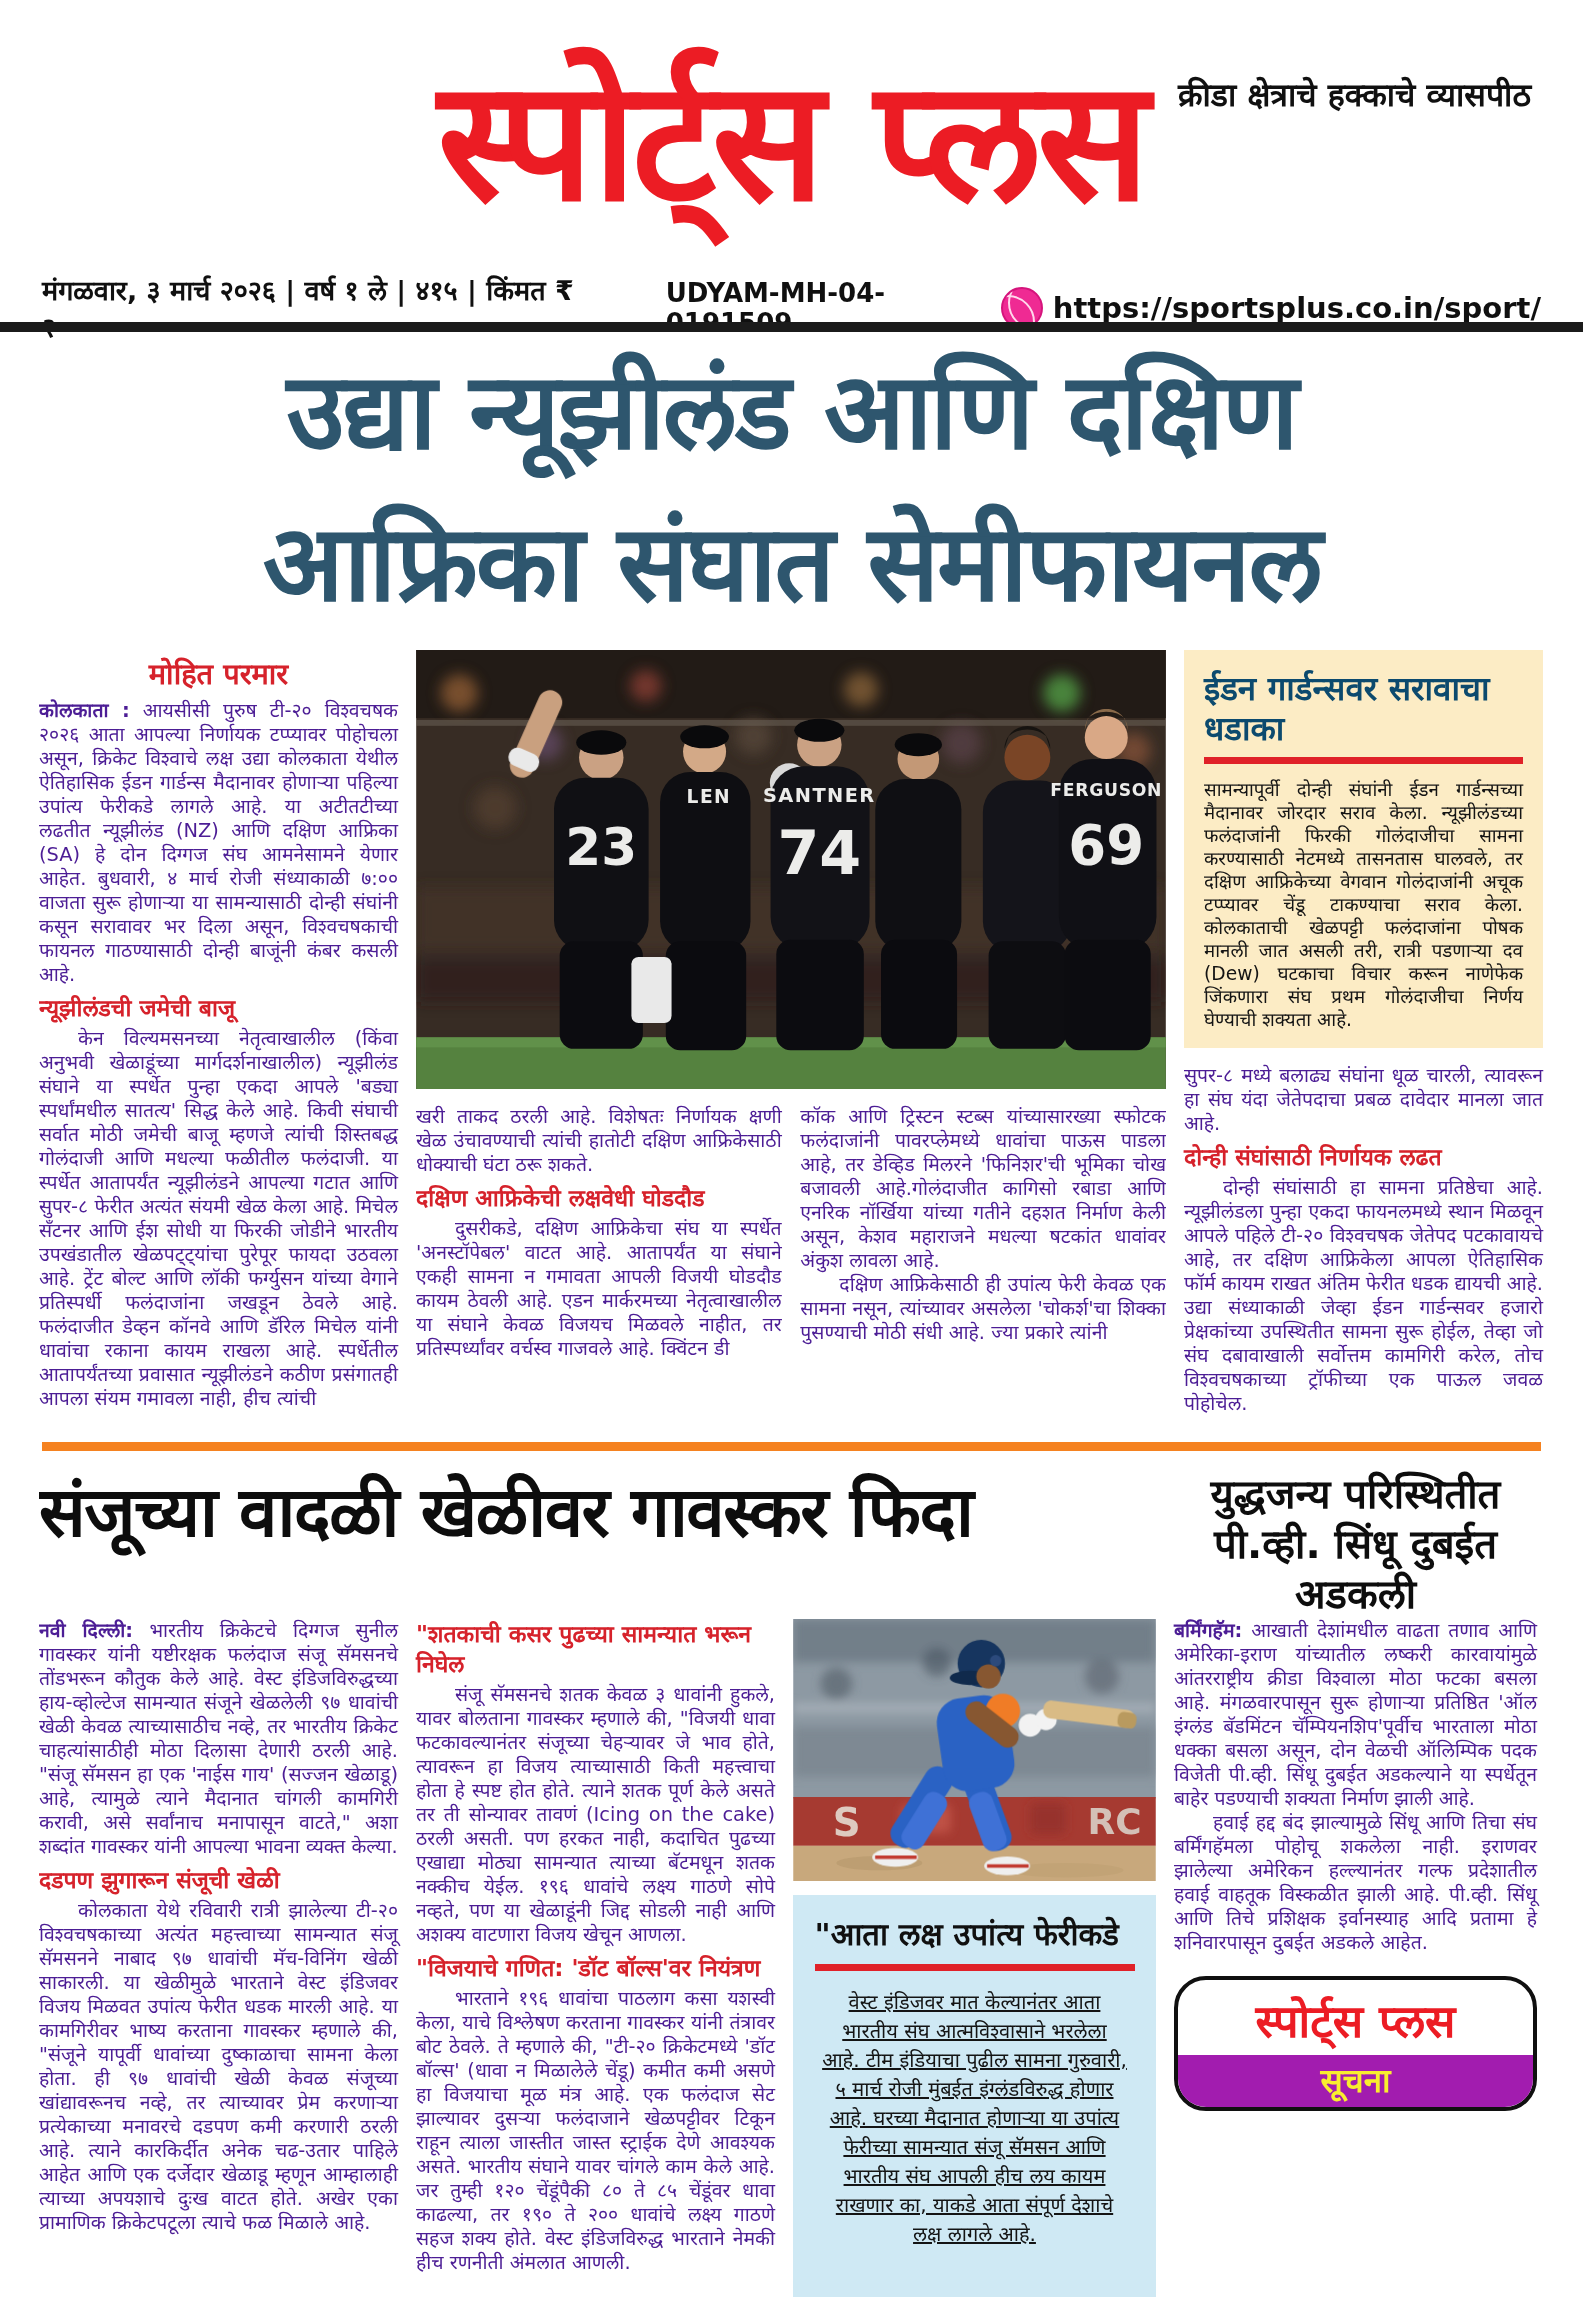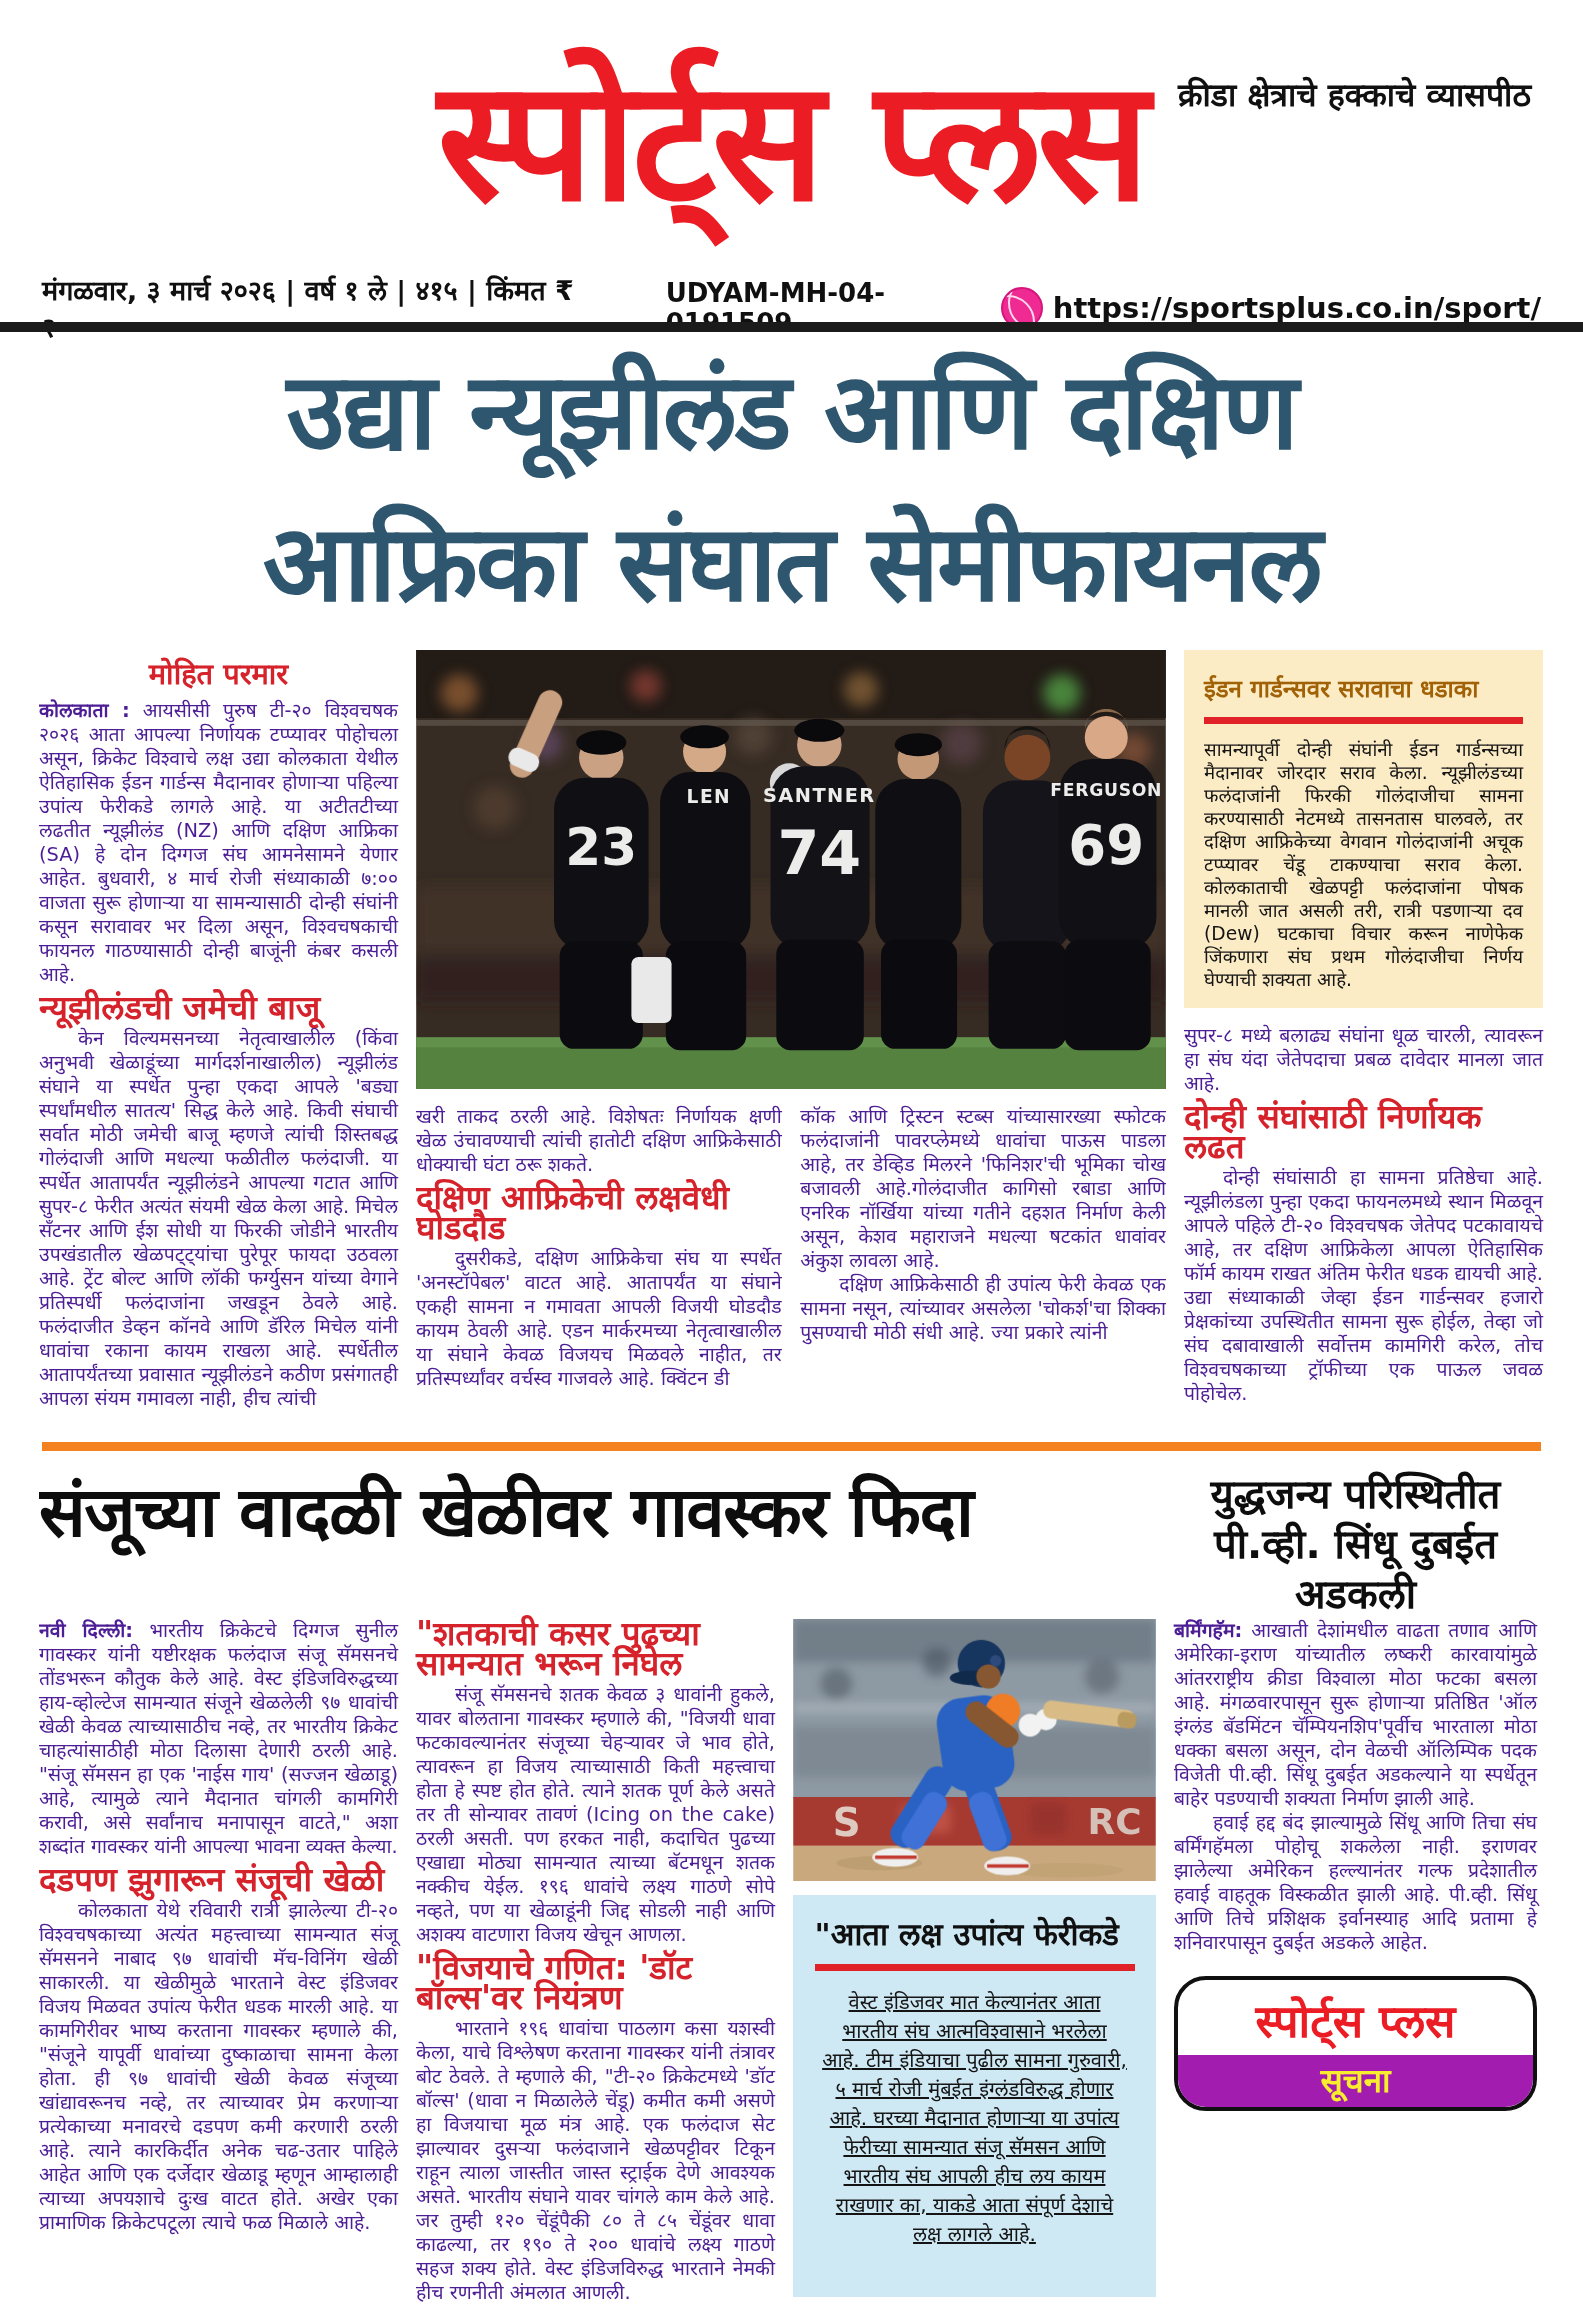--- a/index.html
+++ b/index.html
@@ -27,25 +27,25 @@
   .main-headline{position:absolute;top:336px;left:0;width:100%;text-align:center;
                  color:#2e566e;font-weight:700;font-size:106px;line-height:152px;letter-spacing:-2.2px;}
 
   
   .section1{position:absolute;top:650px;left:39px;right:39px;height:786px;overflow:hidden;
             display:grid;grid-template-columns:359px 750px 359px;column-gap:18px;}
   .byline{color:#d6222b;font-weight:700;font-size:29px;text-align:center;margin:2.9px 0 7.2px;}
   .body{font-size:19.4px;line-height:24px;text-align:justify;margin:0;color:#4c1d95;}
   .lead-city{font-weight:700;}
   .indent{text-indent:39px;}
-  .subhead{color:#d6222b;font-weight:700;font-size:33px;line-height:30px;margin:5.7px 0 4.3px;text-align:left;}
+  .subhead{color:#d6222b;font-weight:700;font-size:23px;line-height:30px;margin:5.7px 0 4.3px;text-align:left;}
   .photo1{width:750px;height:439px;display:block;}
   .twocol{column-count:2;column-gap:18.7px;margin-top:16px;height:327px;overflow:hidden;}
   .yellow-box{background:#fcecc5;padding:18.7px 20px 17px;margin-bottom:16px;}
-  .yellow-box .yb-title{font-size:24px;font-weight:700;color:#a16207;line-height:40px;}
+  .yellow-box .yb-title{font-size:33px;font-weight:700;color:#0c4a6e;line-height:40px;}
   .yb-rule{height:6.5px;background:#e02128;margin:8.6px 0 14.4px;}
   .yb-body{font-size:18.7px;line-height:23px;text-align:justify;margin:0;}
 
   .orange-rule{position:absolute;top:1442px;left:42px;right:42px;height:8.6px;background:#f58220;}
 
   
   .section2{position:absolute;top:1466px;left:39px;right:39px;bottom:0;overflow:hidden;
             display:grid;grid-template-columns:359px 359px 363px 363px;column-gap:18px;
             grid-template-rows:auto 1fr;}
   .s2-headline{grid-column:1/4;font-size:69px;line-height:85px;font-weight:700;color:#0d0d0d;

